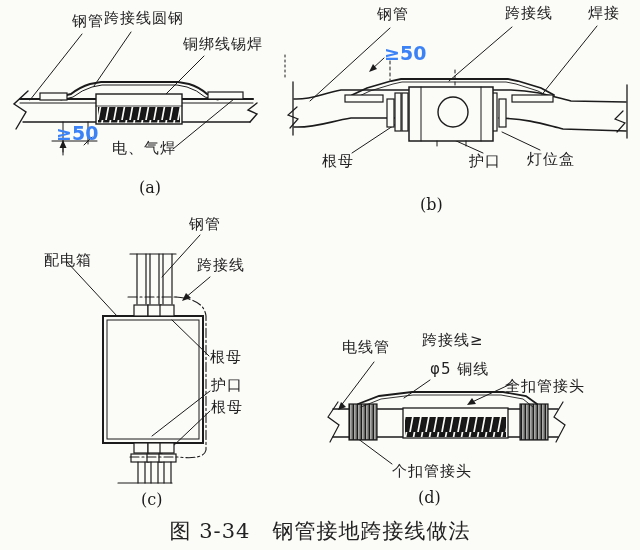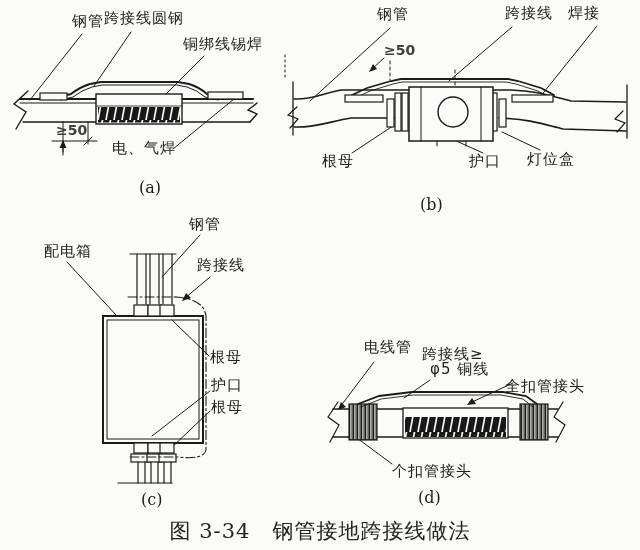--- a/index.html
+++ b/index.html
@@ -15,24 +15,24 @@
   .lbl{
     position:absolute;
     font-size:15px;
     line-height:1.15;
     color:#222;
     white-space:nowrap;
     letter-spacing:1px;
   }
   .dim{
     position:absolute;
-    font-size:14px;
+    font-size:19px;
     font-weight:bold;
     letter-spacing:0;
-    color:#404040;
+    color:#3b82f6;
     white-space:nowrap;
   }
   .tag{
     position:absolute;
     font-family:"DejaVu Serif",serif;
     font-size:16px;
     color:#1b1b1b;
     white-space:nowrap;
   }
   .caption{
@@ -250,37 +250,37 @@
 
   <span class="lbl" style="left:72px;top:13px">钢管</span>
   <span class="lbl" style="left:104px;top:10px">跨接线圆钢</span>
   <span class="lbl" style="left:183px;top:36px">铜绑线锡焊</span>
   <span class="dim" style="left:56px;top:122px">≥50</span>
   <span class="lbl" style="left:112px;top:140px">电、气焊</span>
   <span class="tag" style="left:139px;top:178px">(a)</span>
 
   <span class="lbl" style="left:377px;top:6px">钢管</span>
   <span class="lbl" style="left:505px;top:5px">跨接线</span>
-  <span class="lbl" style="left:568px;top:5px">焊接</span>
+  <span class="lbl" style="left:588px;top:5px">焊接</span>
   <span class="dim" style="left:384px;top:42px">≥50</span>
   <span class="lbl" style="left:322px;top:153px">根母</span>
   <span class="lbl" style="left:469px;top:153px">护口</span>
   <span class="lbl" style="left:527px;top:151px">灯位盒</span>
   <span class="tag" style="left:420px;top:195px">(b)</span>
 
-  <span class="lbl" style="left:44px;top:243px">配电箱</span>
+  <span class="lbl" style="left:44px;top:252px">配电箱</span>
   <span class="lbl" style="left:189px;top:216px">钢管</span>
   <span class="lbl" style="left:197px;top:257px">跨接线</span>
   <span class="lbl" style="left:210px;top:349px">根母</span>
   <span class="lbl" style="left:211px;top:377px">护口</span>
   <span class="lbl" style="left:211px;top:399px">根母</span>
   <span class="tag" style="left:141px;top:490px">(c)</span>
 
-  <span class="lbl" style="left:364px;top:339px">电线管</span>
-  <span class="lbl" style="left:422px;top:346px">跨接线≥</span>
+  <span class="lbl" style="left:342px;top:339px">电线管</span>
+  <span class="lbl" style="left:422px;top:332px">跨接线≥</span>
   <span class="lbl" style="left:430px;top:361px">φ5 铜线</span>
   <span class="lbl" style="left:505px;top:378px">全扣管接头</span>
   <span class="lbl" style="left:392px;top:463px">个扣管接头</span>
   <span class="tag" style="left:418px;top:488px">(d)</span>
 
   <div class="caption">
     <span>图 3-34</span><span class="gap"></span><span>钢管接地跨接线做法</span>
   </div>
 
 </div>

